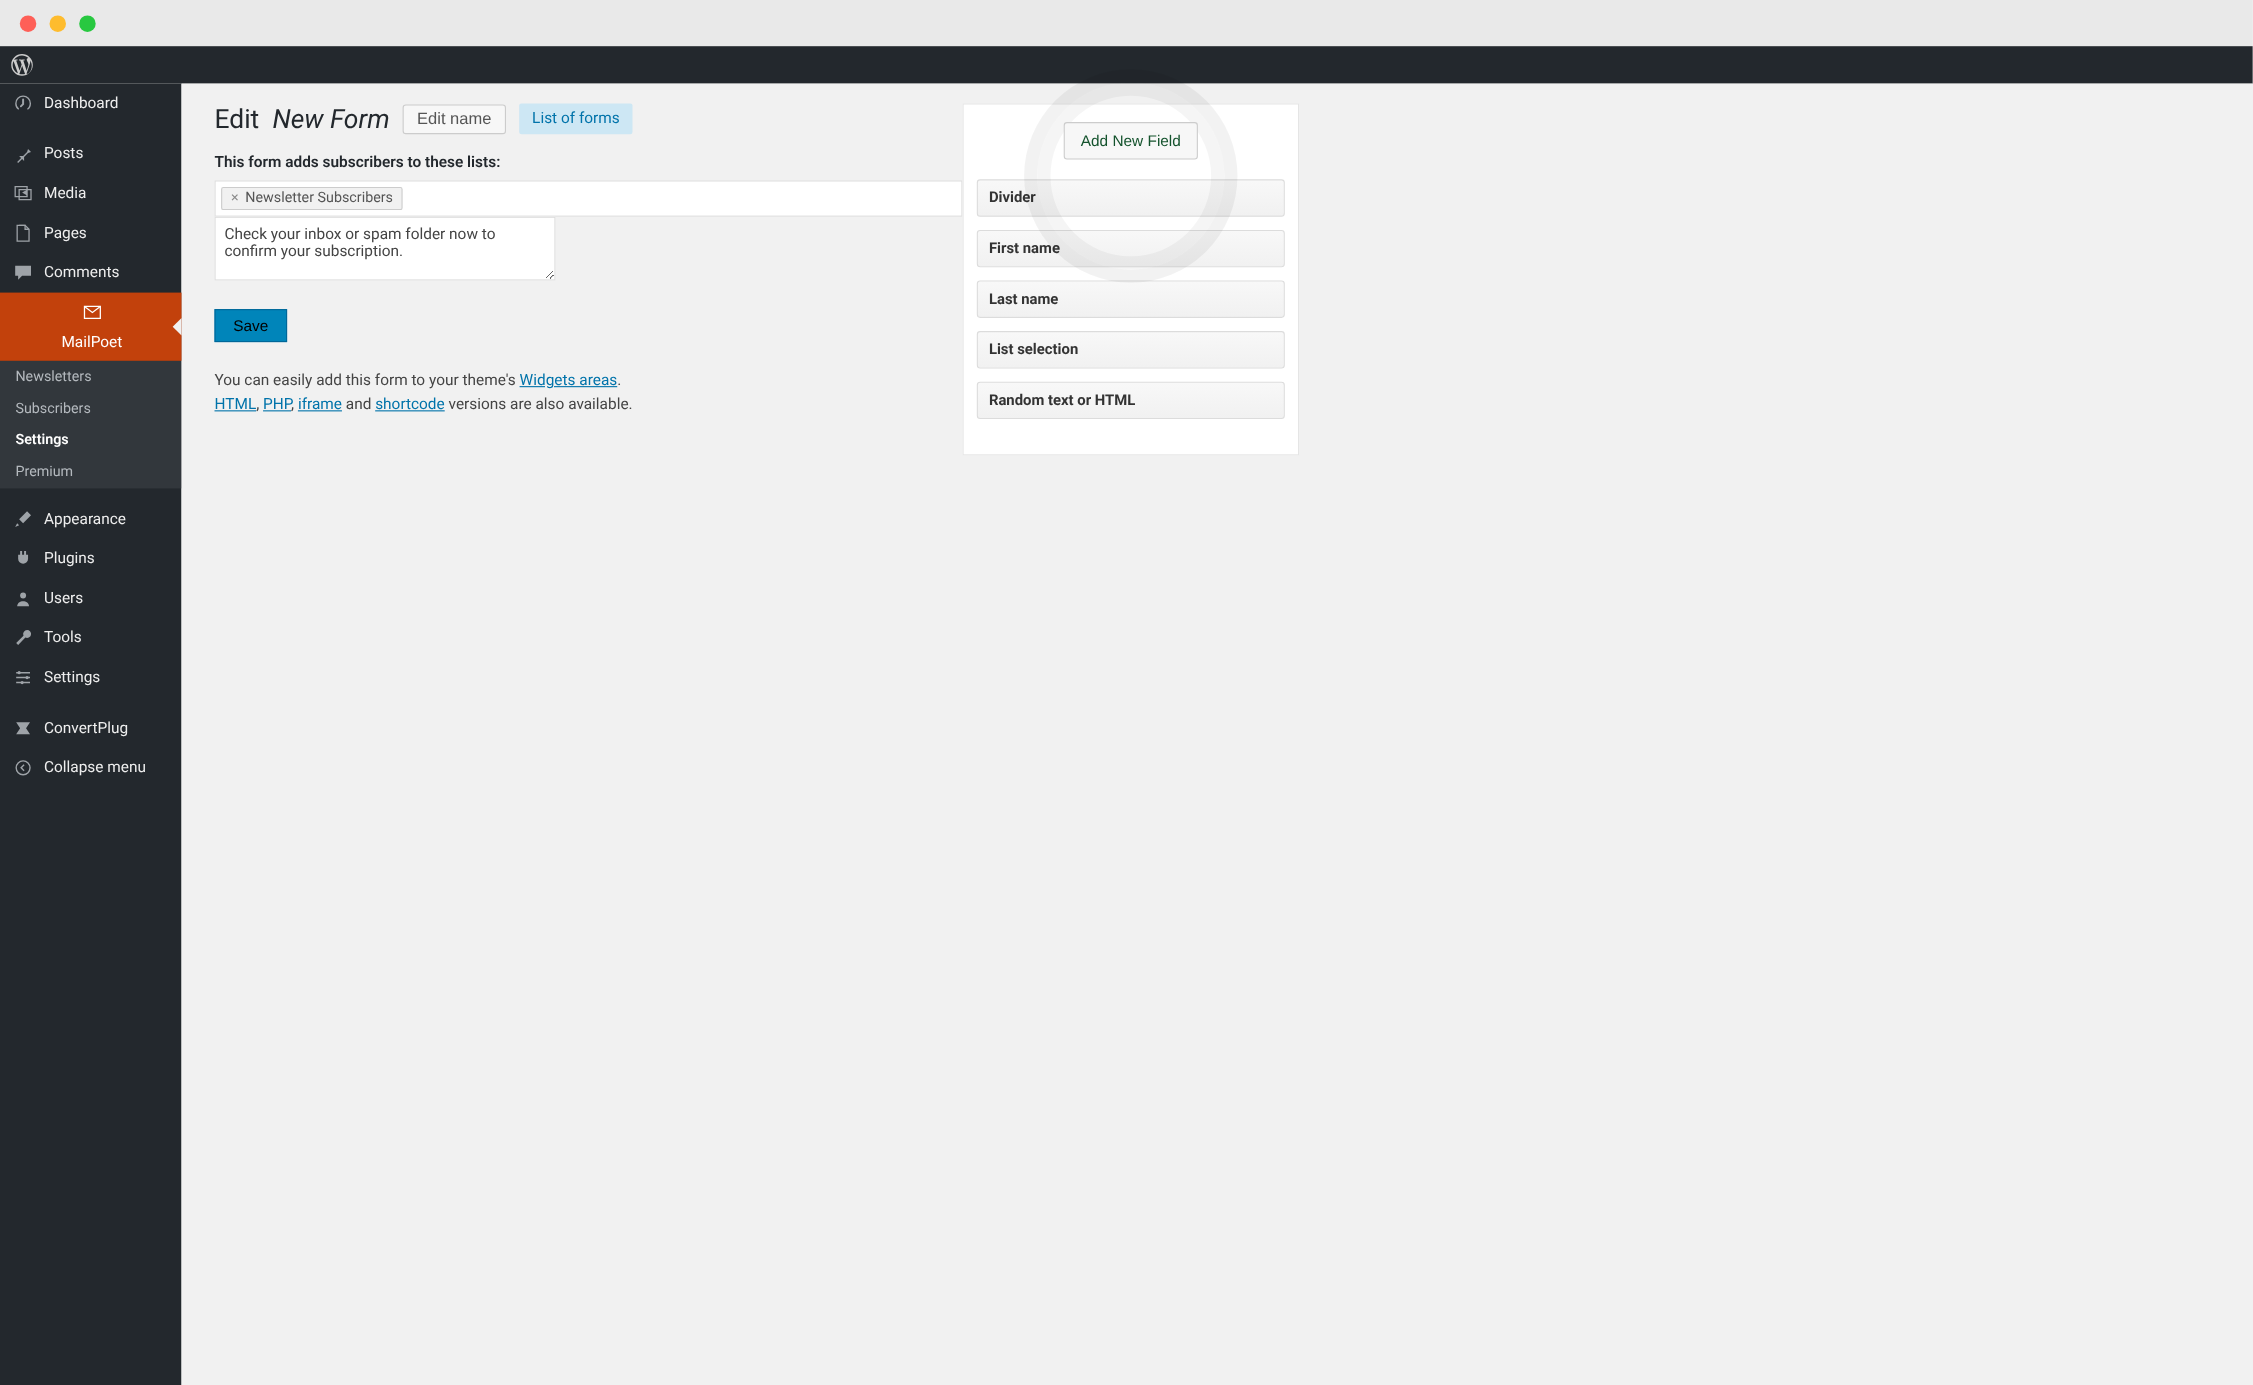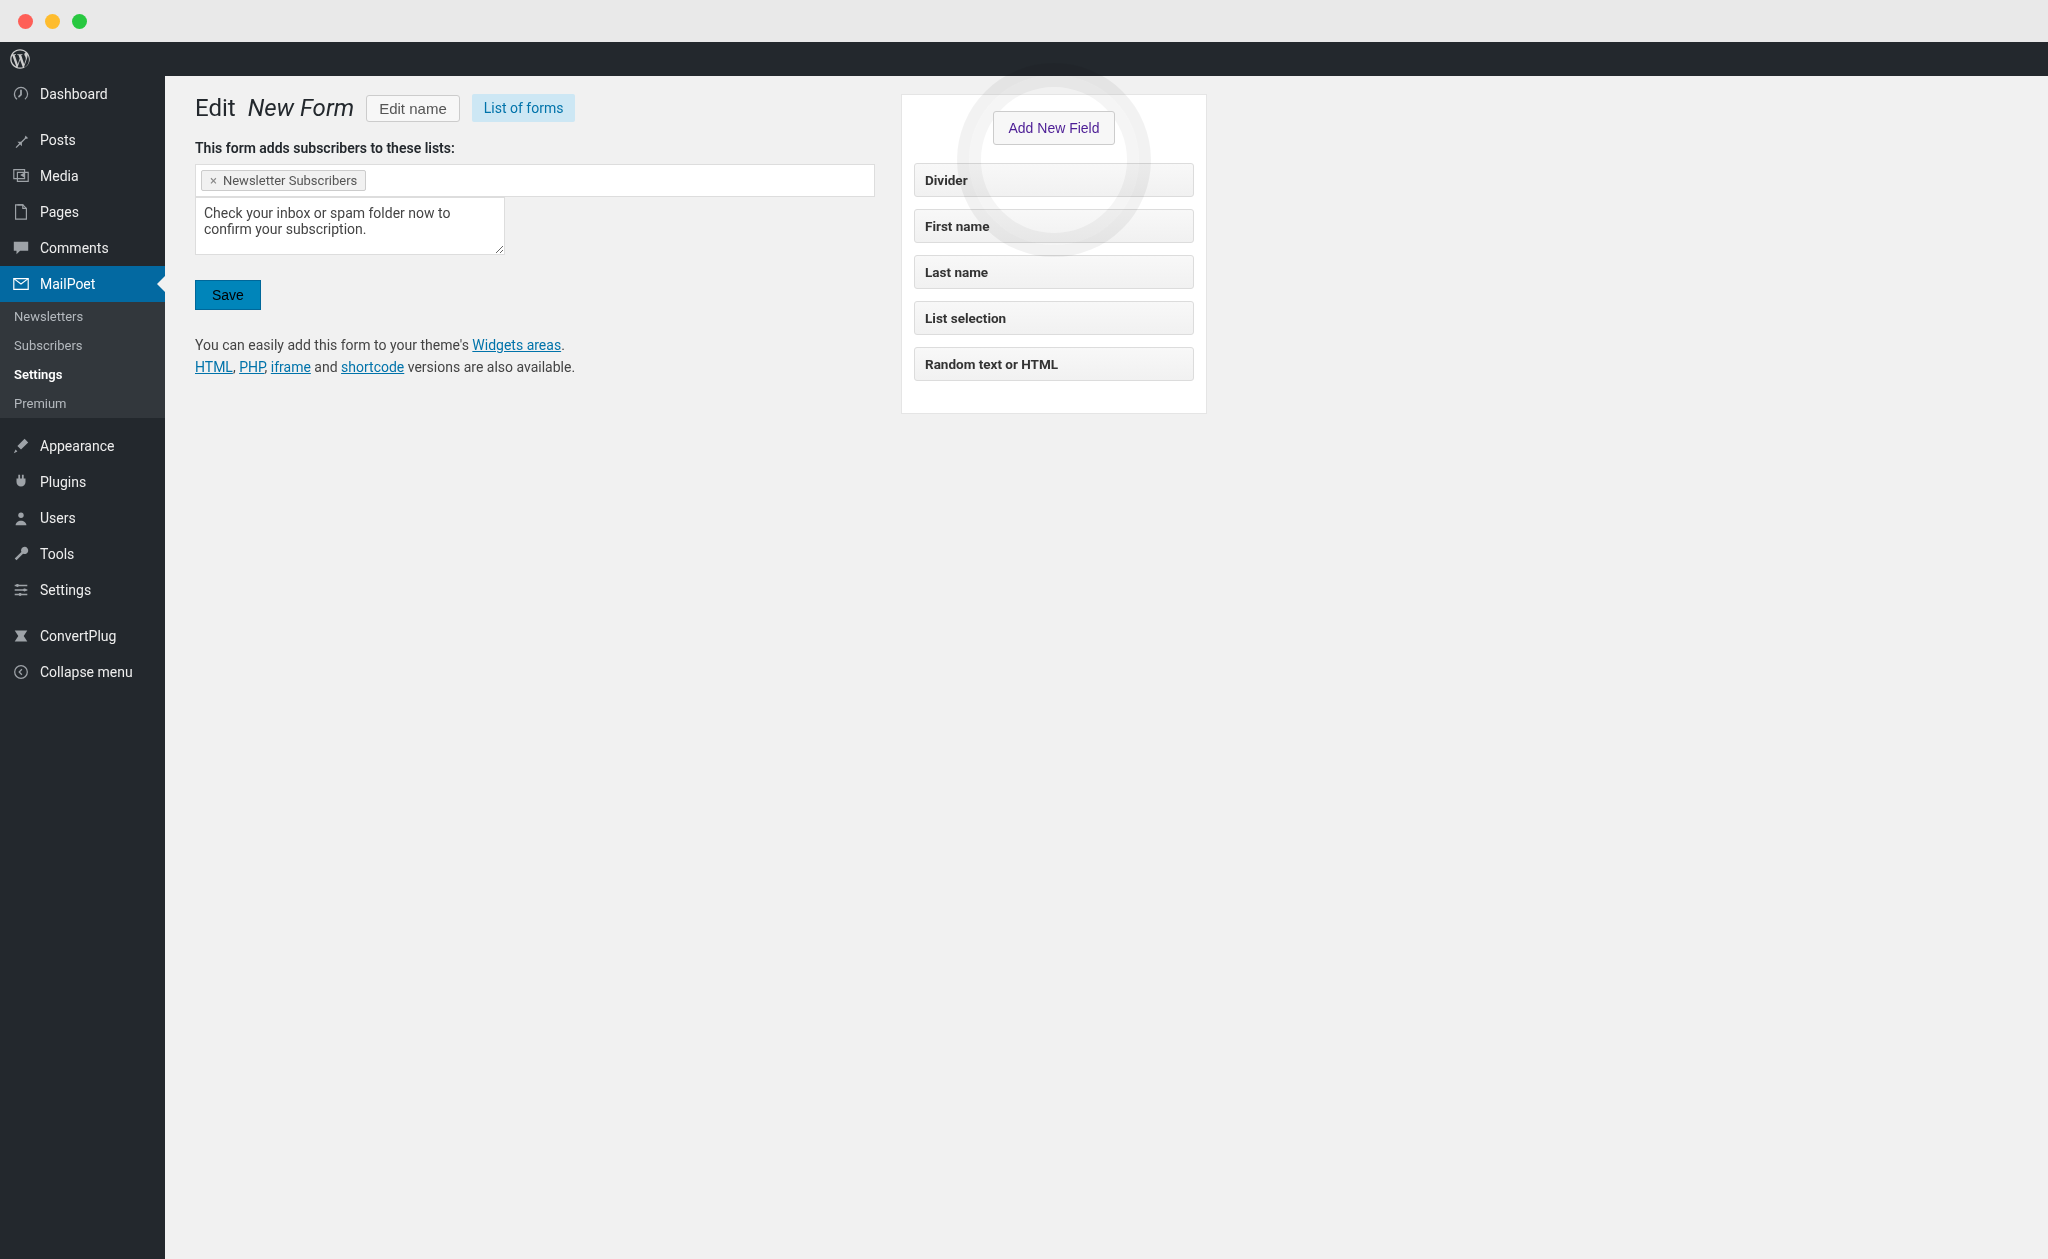--- a/index.html
+++ b/index.html
@@ -39,39 +39,38 @@
       display:flex; align-items:center; padding-left:10px;
     }
     .wp-logo{width:20px;height:20px;fill:#ccc;}
     
     .menu-item{
       display:flex; align-items:center;
       padding:9px 10px 9px 12px;
       color:#eee; cursor:pointer;
       gap:10px;
     }
-    .menu-item.current{background:#0369a1; color:#fff; position:relative;}
+    .menu-item.current{background:#c2410c; color:#fff; position:relative;flex-direction:column;}
     .menu-item.current::after{
       content:""; position:absolute; right:-0px; top:50%; transform:translateY(-50%);
       width:0;height:0; border:8px solid transparent; border-right-color:#f1f1f1;
     }
     .menu-icon{width:18px;height:18px;fill:#9ea3a8;flex-shrink:0;}
     .menu-item.current .menu-icon{fill:#fff;}
     .submenu{background:#32373c; font-size:13px;}
     .submenu .sub{
       padding:7px 10px 7px 14px; color:#b4b9be; cursor:pointer;
     }
     .submenu .sub.active{color:#fff; font-weight:600;}
     .separator{height:10px;}
 
     
     .content-inner{
       display:flex;
       padding:18px 28px 0 30px;
-      gap:26px;
     }
     .col-main{flex:1; max-width:680px;}
     .col-side{width:306px;}
 
     h1.page-title{
       font-size:24px; font-weight:400; color:#23282d;
       display:flex; align-items:center; gap:12px; margin-bottom:18px;
     }
     h1.page-title em{font-style:italic;}
     .btn{
@@ -134,21 +133,21 @@
 
     
     .sidebox{
       background:#fff; border:1px solid #e5e5e5;
       padding:16px 12px 20px;
       position:relative;
     }
     .sidebox .add-btn{
       display:block; margin:0 auto 18px;
       background:#f7f7f7; border:1px solid #ccc; border-radius:3px;
-      padding:8px 14px; font-size:14px; color:#4c1d95; cursor:pointer;
+      padding:8px 14px; font-size:14px; color:#14532d; cursor:pointer;
       position:relative; z-index:2;text-align:right;
     }
     .halo{
       position:absolute; top:-20px; left:50%; transform:translateX(-50%);
       width:170px; height:170px; border-radius:50%;
       box-shadow:0 0 0 12px rgba(0,0,0,.05), inset 0 0 0 12px rgba(0,0,0,.04);
       pointer-events:none; z-index:1;
     }
     .draggable{
       background:linear-gradient(#f8f8f8,#f1f1f1);

